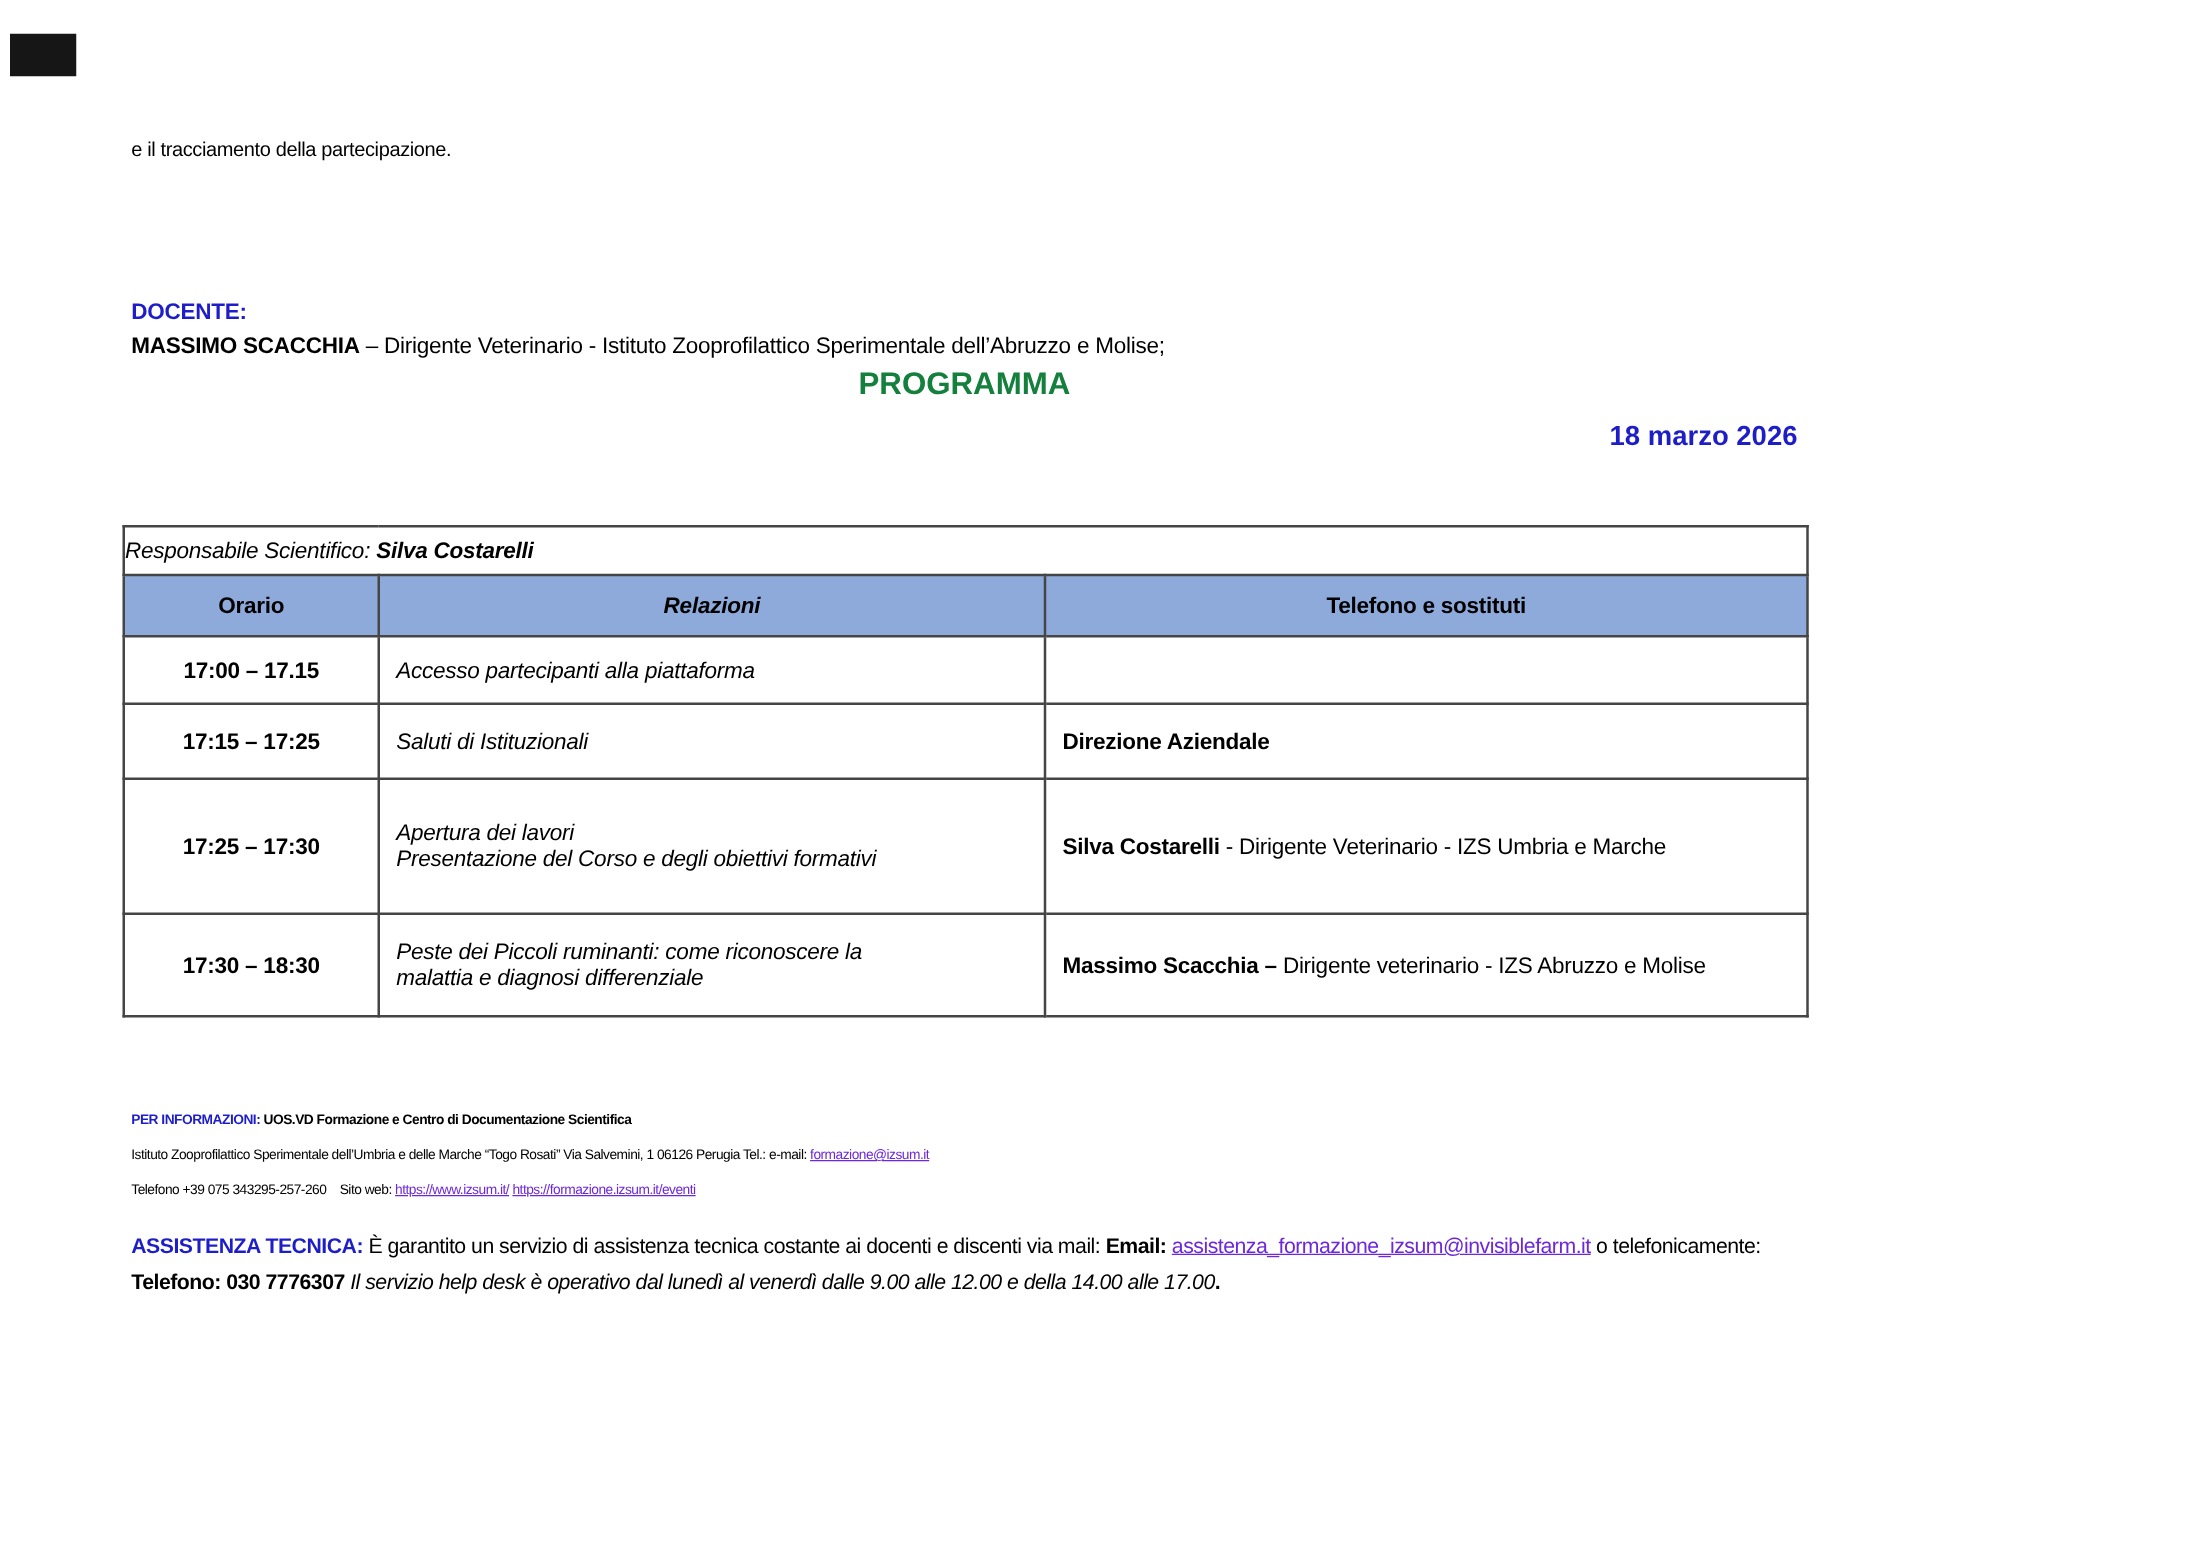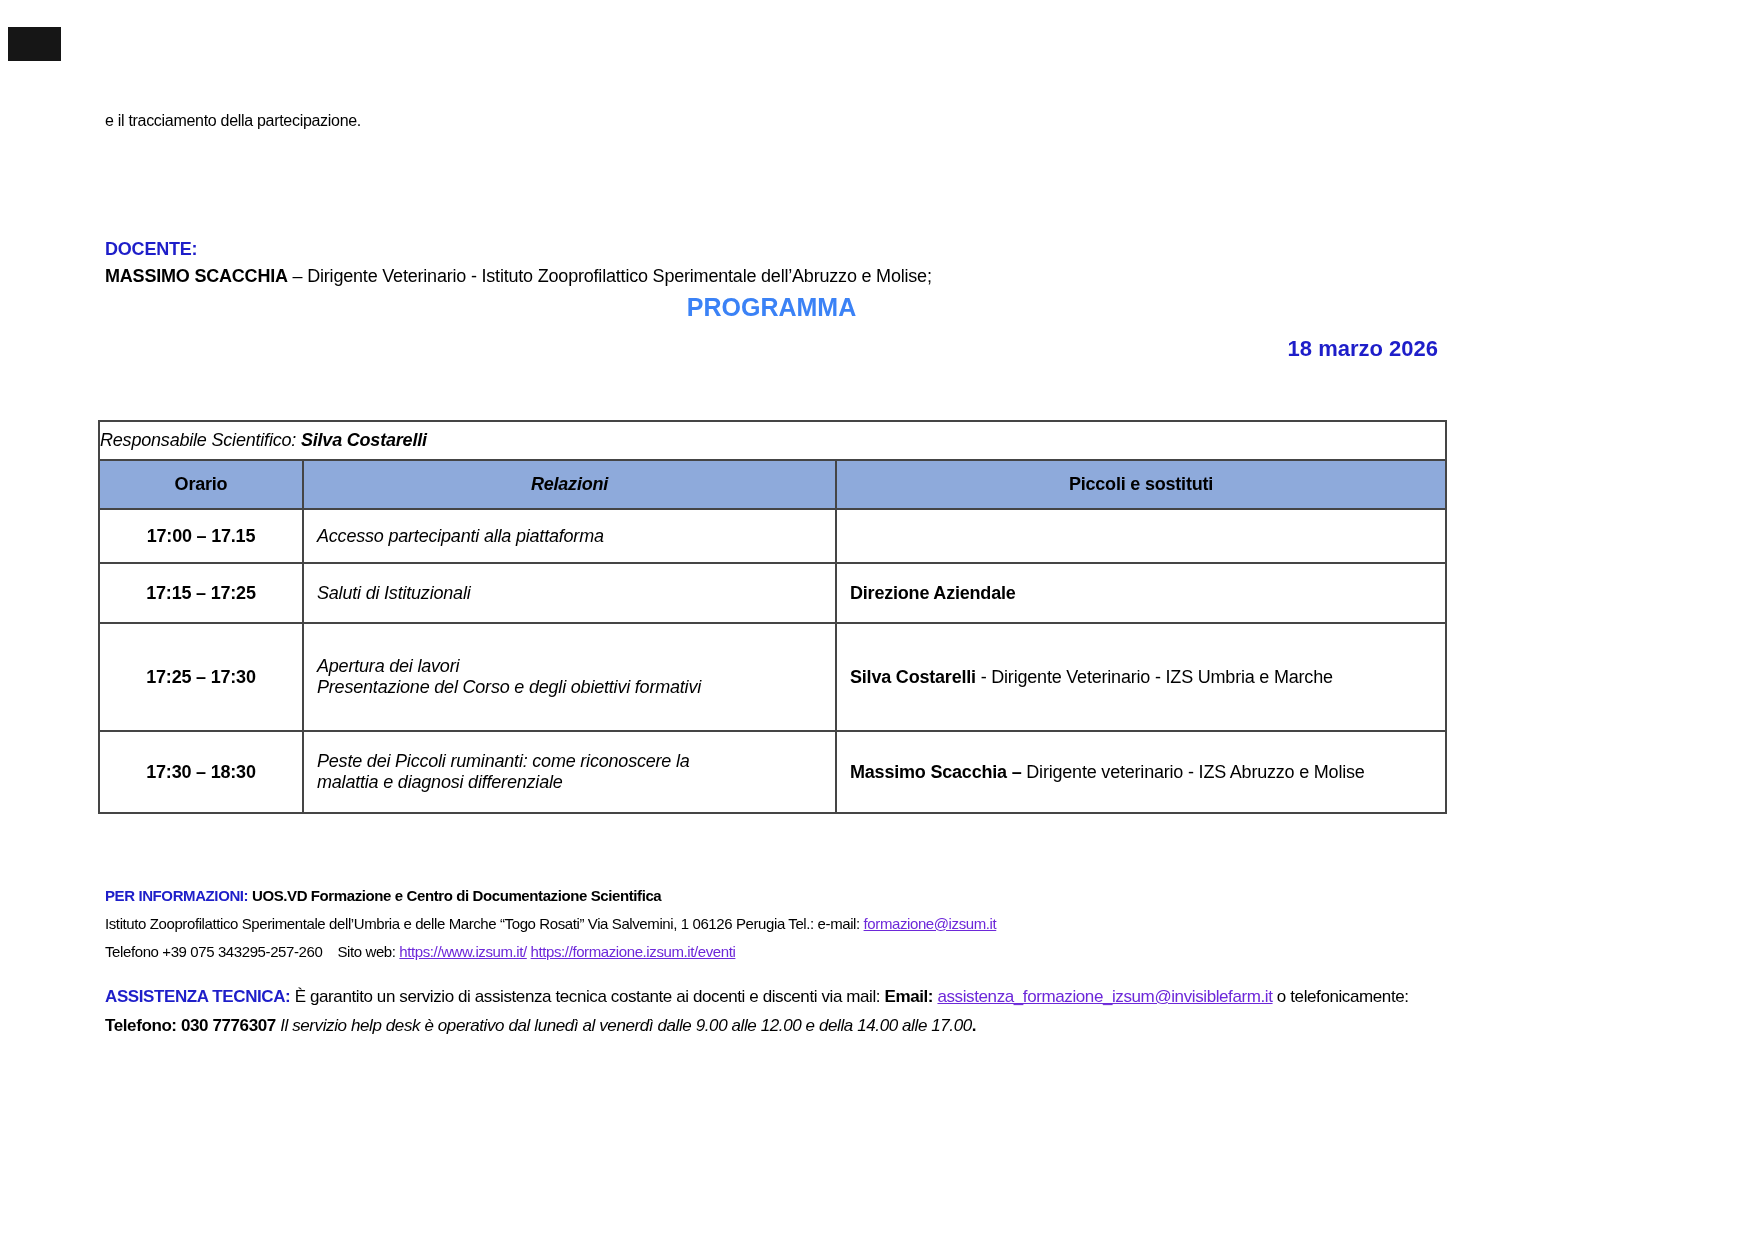--- a/index.html
+++ b/index.html
@@ -13,41 +13,41 @@
   .corner-mark { position:absolute; left:8px; top:27px; width:53px; height:34px; background:#161616; }
 
   .intro { position:absolute; left:105px; top:102px; width:1333px;
            font-size:16px; letter-spacing:-0.3px; line-height:37px; }
   .intro .l1 { text-align:justify; text-align-last:justify; }
 
   .docente-block { position:absolute; left:105px; top:236px; width:1333px;
                    font-size:18px; letter-spacing:-0.2px; line-height:27px; white-space:nowrap; }
 
   .title { position:absolute; left:105px; top:293px; width:1333px; text-align:center;
-           font-size:25px; font-weight:bold; color:#3b82f6; }
+           font-size:25px; font-weight:bold; color:#15803d; }
   .date  { position:absolute; left:105px; top:336px; width:1333px; text-align:right;
            font-size:22px; font-weight:bold; color:#1e1ec9; }
 
   table.schedule { position:absolute; left:98px; top:420px; width:1347px;
                    border-collapse:collapse; table-layout:fixed;
                    font-size:18px; letter-spacing:-0.2px; }
   .schedule td, .schedule th { border:2px solid #454545; padding:0; vertical-align:middle; }
   .resp-cell { height:37px; padding-left:12px; font-style:italic; text-align:left; }
   .head th { background:#8EAADB; height:47px; font-weight:bold; text-align:center; }
   .head th.relazioni { font-style:italic; }
   td.time  { text-align:center; font-weight:bold; }
   td.topic { padding-left:13px; padding-right:10px; font-style:italic; white-space:pre-line; }
   td.doc   { padding-left:13px; }
   tr.r1 td { height:52px; }
   tr.r2 td { height:58px; }
   tr.r3 td { height:106px; }
   tr.r4 td { height:80px; }
 
   .info   { position:absolute; left:105px; top:882px; width:1430px;
-            font-size:15px; letter-spacing:-0.4px; line-height:28px; }
+            font-size:11px; letter-spacing:-0.4px; line-height:28px; }
   .assist { position:absolute; left:105px; top:982px; width:1640px;
             font-size:17px; letter-spacing:-0.4px; line-height:29px; }
   .assist .l1 { white-space:nowrap; }
   .info a, .assist a { color:#6d28d9; text-decoration:underline;text-align:center; }
 </style>
 </head>
 <body>
 
 <div class="page">
 
@@ -71,21 +71,21 @@
         <col style="width:533px">
         <col style="width:610px">
     </colgroup>
     <tbody>
         <tr>
       <td class="resp-cell" colspan="3"><span class="i">Responsabile Scientifico: </span><span class="i b">Silva Costarelli</span></td>
     </tr>
     <tr class="head">
       <th>Orario</th>
       <th class="relazioni">Relazioni</th>
-      <th>Piccoli e sostituti</th>
+      <th>Telefono e sostituti</th>
     </tr>
     <tr class="r1">
       <td class="time">17:00 – 17.15</td>
       <td class="topic">Accesso partecipanti alla piattaforma</td>
       <td class="doc"><span class="b"></span><span></span></td>
     </tr>
     <tr class="r2">
       <td class="time">17:15 – 17:25</td>
       <td class="topic">Saluti di Istituzionali</td>
       <td class="doc"><span class="b">Direzione Aziendale</span><span></span></td>

